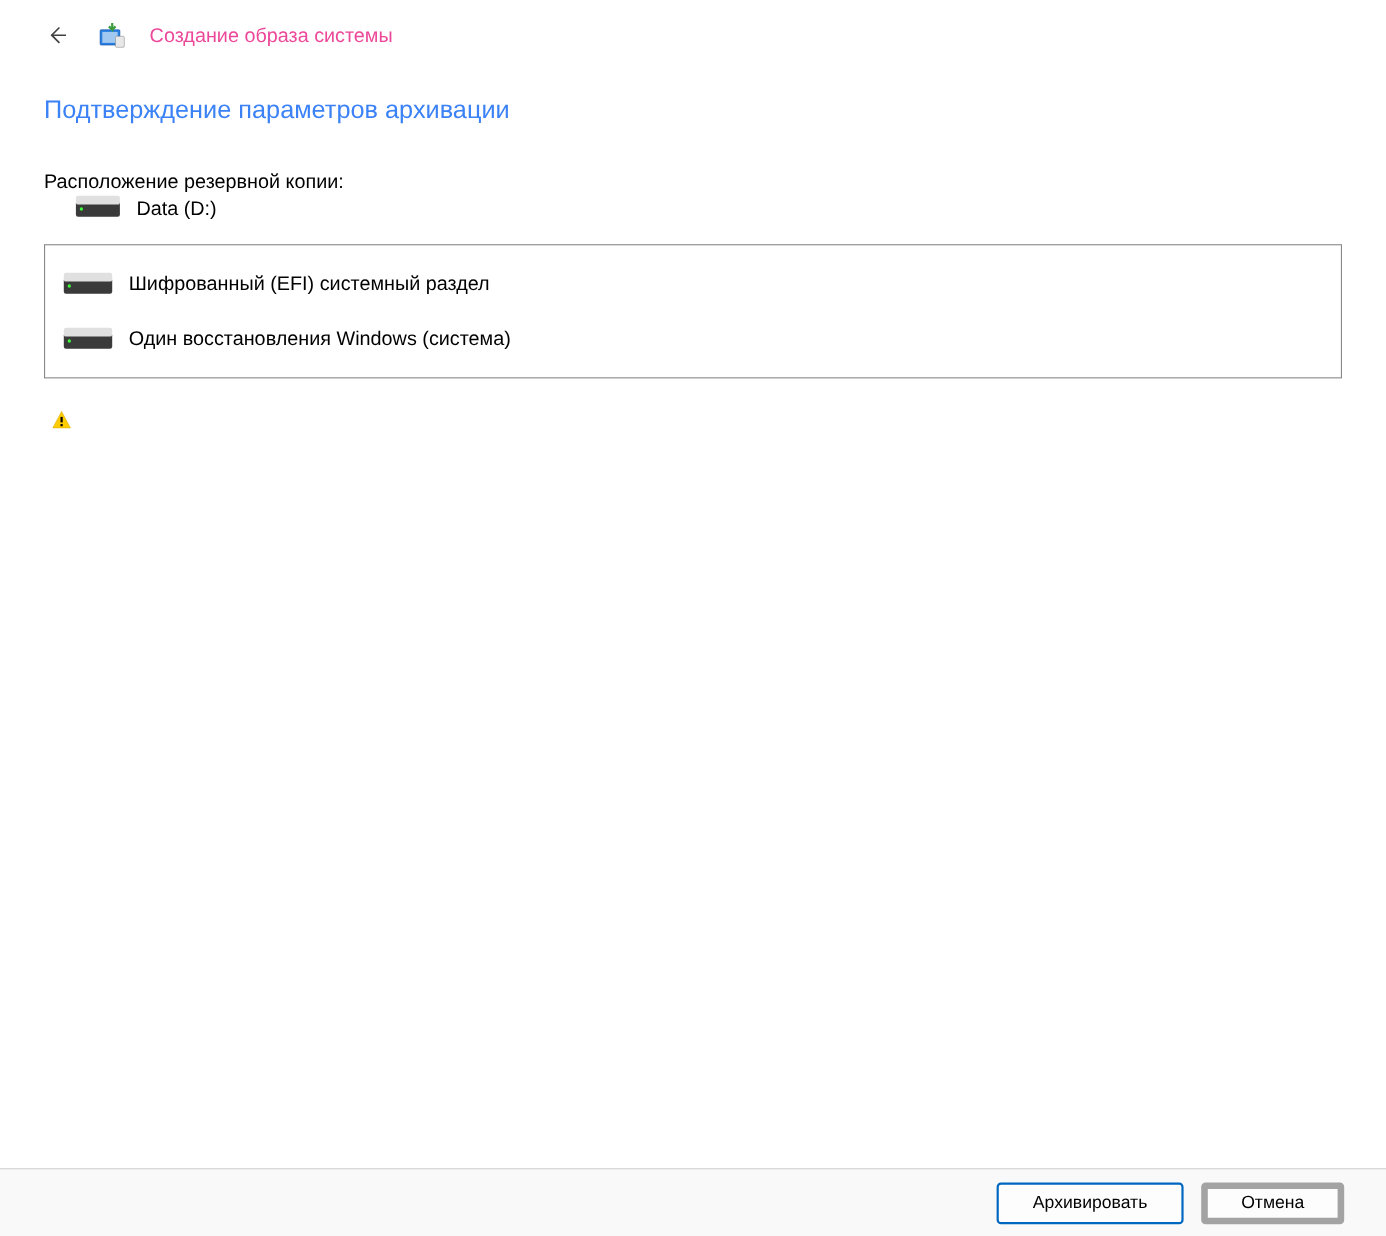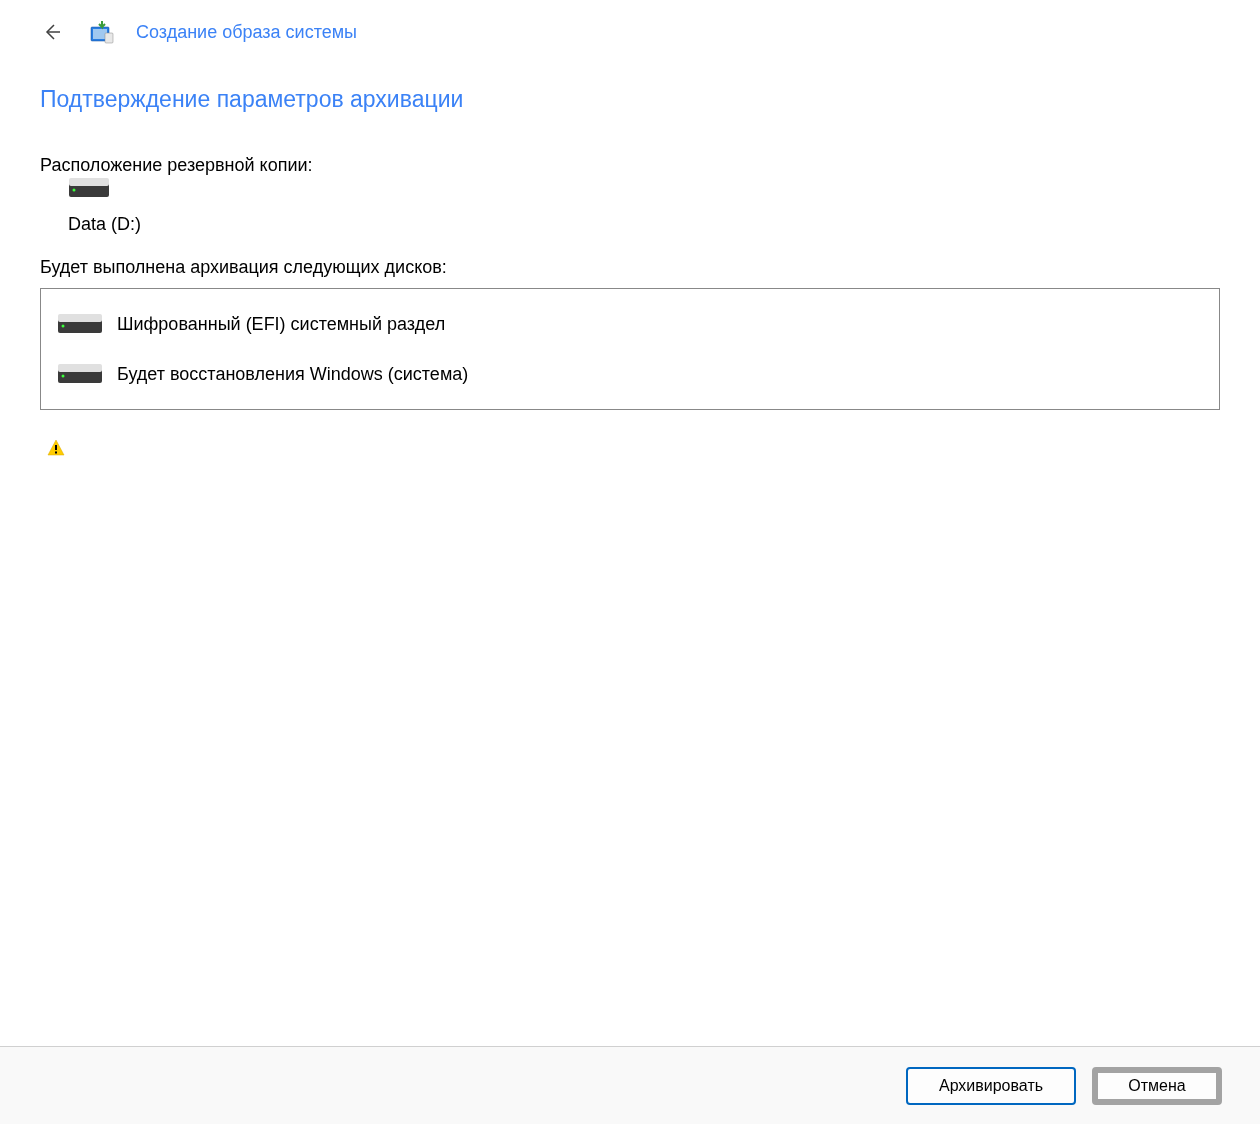--- a/index.html
+++ b/index.html
@@ -37,38 +37,37 @@
     .window-icon {
       width: 28px;
       height: 28px;
       display: flex;
       align-items: center;
       justify-content: center;
       margin-left: 4px;
     }
     .window-title {
       font-size: 18px;
-      color: #3b82f6;
+      color: #ec4899;
     }
     .page-heading {
       color: #3b82f6;
       font-size: 23px;
       font-weight: 400;
       margin-bottom: 42px;
     }
     .section-label {
       font-size: 18px;
     }
     .backup-location-row {
       display: flex;
-      align-items: flex-start;
+      align-items: flex-end;
       gap: 14px;
       margin-left: 28px;
       margin-bottom: 22px;
-      flex-direction: column;
     }
     .drive-icon {
       width: 42px;
       height: 24px;
       display: flex;
       align-items: center;
       justify-content: center;
     }
     .drive-label {
       font-size: 18px;
@@ -122,21 +121,21 @@
     .warning-text {
       font-size: 18px;
       line-height: 1.35;
       max-width: 900px;
     }
     .footer {
       position: absolute;
       bottom: 0;
       left: 0;
       right: 0;
-      height: 78px;
+      height: 62px;
       border-top: 1px solid #d0d0d0;
       background: #f9f9f9;
       display: flex;
       align-items: center;
       justify-content: flex-end;
       gap: 16px;
       padding-right: 38px;
     }
     .btn {
       min-width: 130px;
@@ -185,21 +184,20 @@
       <svg width="42" height="22" viewBox="0 0 42 22">
         <rect x="1" y="6" width="40" height="14" rx="2" fill="#3a3a3a"></rect>
         <rect x="1" y="1" width="40" height="8" rx="2" fill="#e0e0e0"></rect>
         <circle cx="6" cy="13" r="1.5" fill="#3aff3a"></circle>
       </svg>
     </div>
     <div class="drive-label">Data (D:)</div>
   </div>
 
 
-  <div class="drives-label">Будет выполнена архивация следующих дисков:</div>
 
   <div class="drives-list">
     <div class="drive-row">
       <div class="drive-row-icon">
         <svg width="46" height="22" viewBox="0 0 46 22">
           <rect x="1" y="6" width="44" height="14" rx="2" fill="#3a3a3a"></rect>
           <rect x="1" y="1" width="44" height="8" rx="2" fill="#e0e0e0"></rect>
           <circle cx="6" cy="13" r="1.5" fill="#3aff3a"></circle>
         </svg>
       </div>
@@ -208,21 +206,21 @@
 
 
     <div class="drive-row">
       <div class="drive-row-icon">
         <svg width="46" height="22" viewBox="0 0 46 22">
           <rect x="1" y="6" width="44" height="14" rx="2" fill="#3a3a3a"></rect>
           <rect x="1" y="1" width="44" height="8" rx="2" fill="#e0e0e0"></rect>
           <circle cx="6" cy="13" r="1.5" fill="#3aff3a"></circle>
         </svg>
       </div>
-      <div class="drive-row-label">Будет восстановления Windows (система)</div>
+      <div class="drive-row-label">Один восстановления Windows (система)</div>
     </div>
   </div>
 
   <div class="warning-row">
     <div class="warning-icon">
       <svg width="20" height="20" viewBox="0 0 20 20">
         <path d="M10 2 L18 17 L2 17 Z" fill="#ffcc00" stroke="#d8a800" stroke-width="0.5"></path>
         <rect x="9" y="7" width="2" height="5" fill="#000"></rect>
         <rect x="9" y="13.5" width="2" height="2" fill="#000"></rect>
       </svg>

